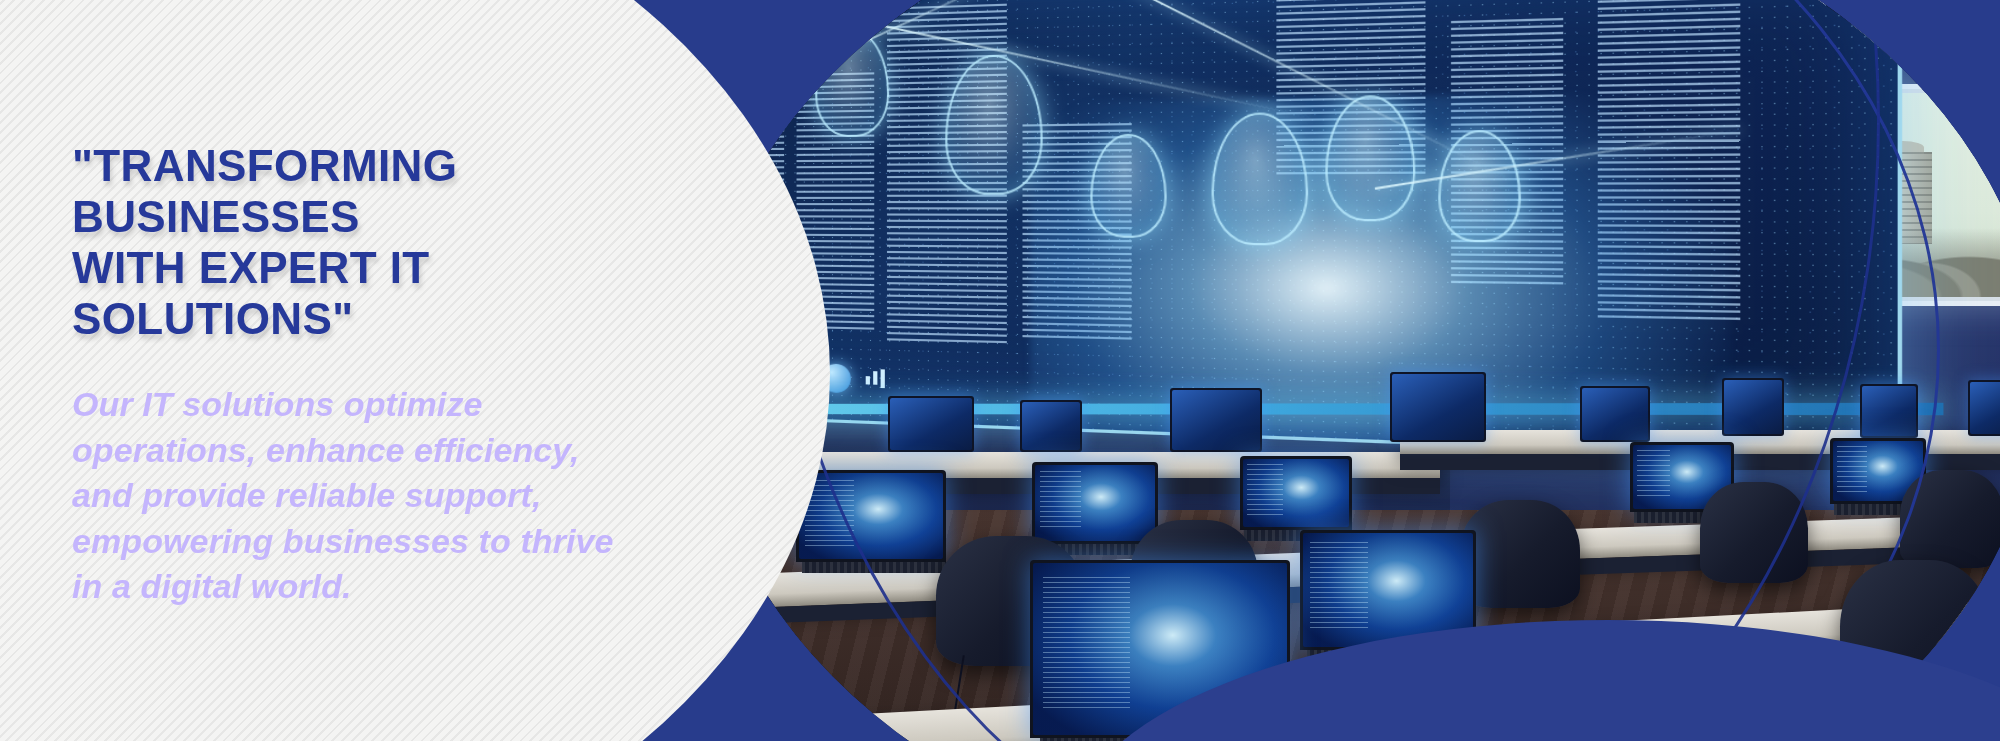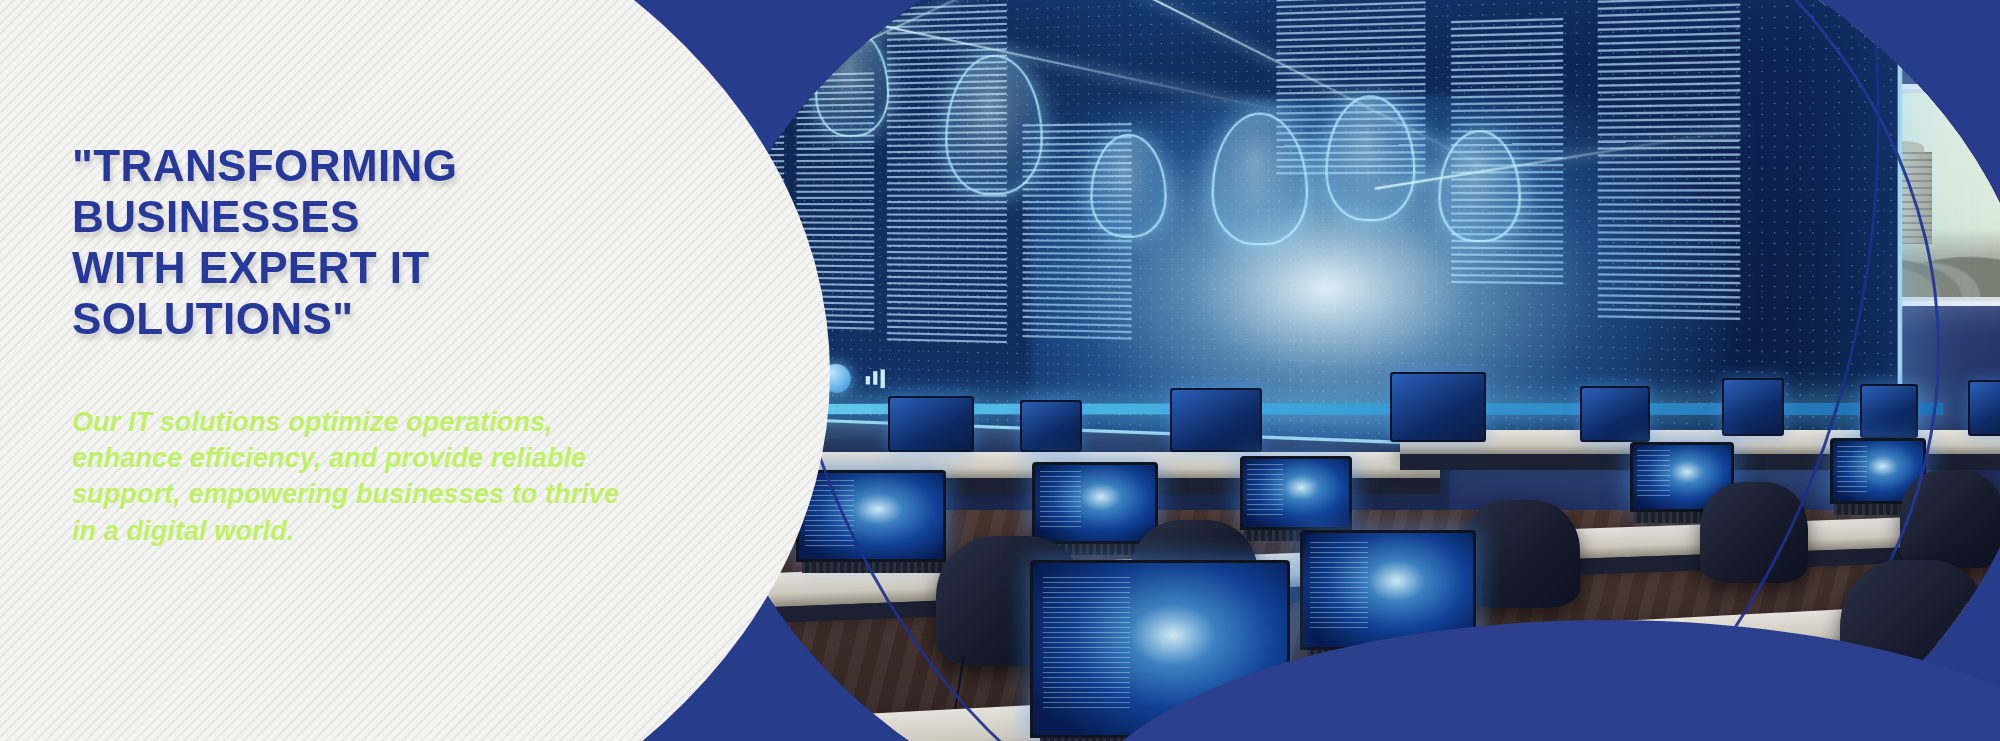--- a/index.html
+++ b/index.html
@@ -305,23 +305,23 @@
   .headline{
     color:#26399A;
     font-size:44px;
     font-weight:bold;
     line-height:1.16;
     letter-spacing:.4px;
     text-shadow:2px 5px 5px rgba(120,120,120,.30);
   }
   .headline .l2{ display:block; }
   .subcopy{
-    margin-top:60px;
-    color:#bef264;
-    font-size:27px;
+    margin-top:38px;
+    color:#c4b5fd;
+    font-size:34px;
     font-style:italic;
     font-weight:bold;
     line-height:1.34;
     letter-spacing:.1px;
     max-width:575px;
   }
 </style>
 </head>
 <body>
 

